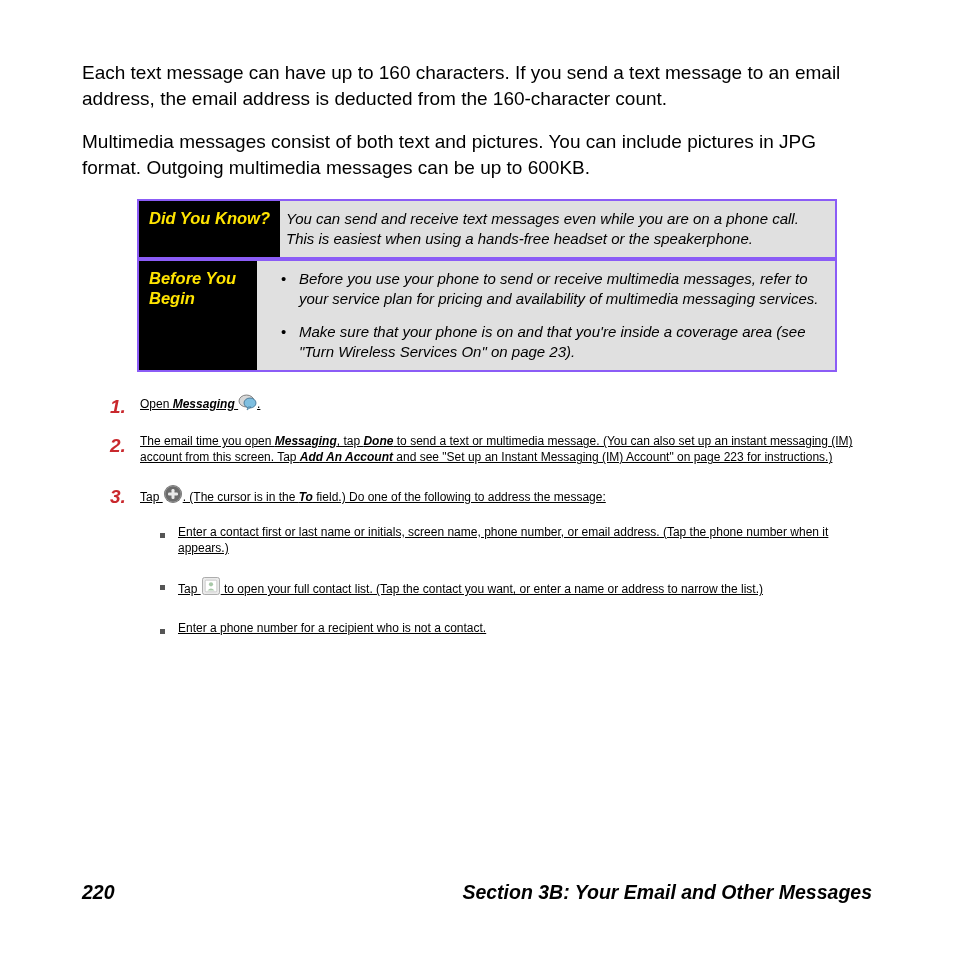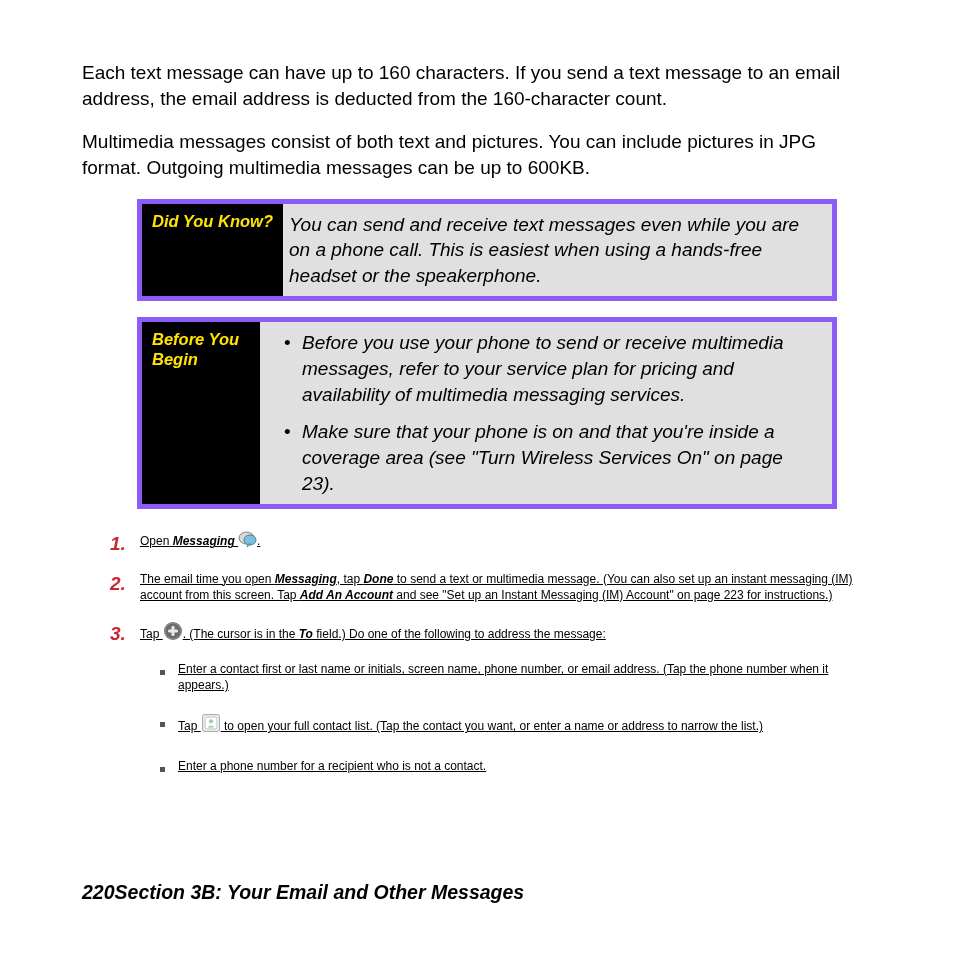--- a/index.html
+++ b/index.html
@@ -29,39 +29,38 @@
     font-size: 19px;
     line-height: 1.35;
     margin: 0 0 18px 0;
   }
   .callouts {
     margin: 12px 0 22px 55px;
     width: 700px;
   }
   .callout {
     display: flex;
-    border: 5px solid #8b5cf6;
+    border: 2px solid #8b5cf6;
     background: #e0e0e0;
-    margin-bottom: 16px;
   }
   .callout-label {
     background: #000;
     color: #ffe400;
     font-weight: bold;
     font-style: italic;
     font-size: 16.5px;
     padding: 8px 10px 6px 10px;
     flex: 0 0 auto;
     line-height: 1.2;
   }
   .callout-label.wide { width: 118px; }
   .callout-label.full { white-space: nowrap; }
   .callout-body {
     font-style: italic;
-    font-size: 19px;
+    font-size: 15px;
     padding: 8px 16px 8px 6px;
     line-height: 1.35;
     flex: 1 1 auto;
   }
   .callout-body ul {
     margin: 0;
     padding: 0 0 0 36px;
     list-style: none;
   }
   .callout-body ul li {
@@ -126,20 +125,21 @@
   .icon {
     display: inline-block;
     vertical-align: -3px;
   }
   .footer {
     position: absolute;
     bottom: 50px;
     left: 82px;
     right: 82px;
     display: flex;
+    justify-content: space-between;
     font-style: italic;
     font-weight: bold;
     font-size: 19.5px;
   }
 </style>
 </head>
 <body>
 
 <div class="page">
 

